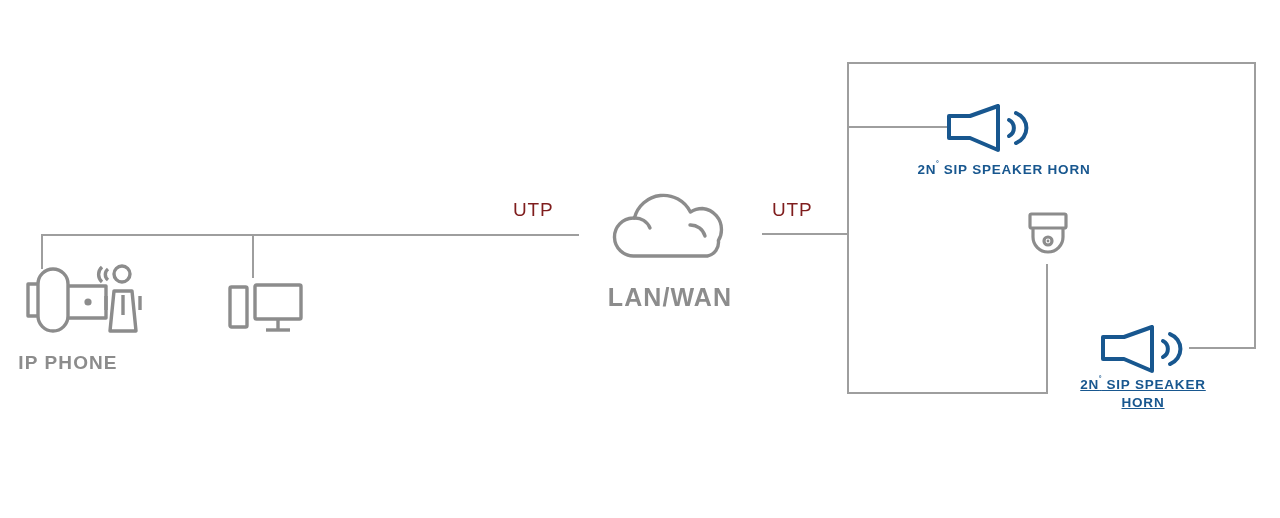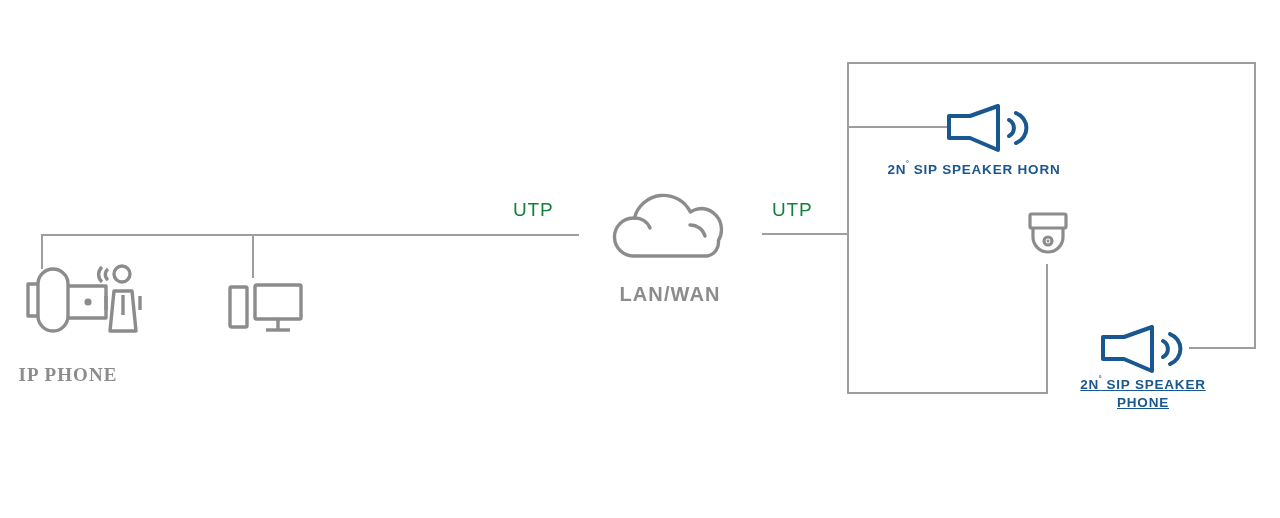--- a/index.html
+++ b/index.html
@@ -37,21 +37,21 @@
     color: #18578f;
     font-size: 13.5px;
     letter-spacing: 0.8px;
   }
   .label-blue.wrapped {
     white-space: normal;
     line-height: 1.35;
   }
   .link-label {
     position: absolute;
-    color: #15803d;
+    color: #7f1d1d;
     font-size: 19px;
     font-weight: normal;
     letter-spacing: 0.8px;
     white-space: nowrap;
   }
   .icon-box {
     position: absolute;
   }
   .icon-box svg { display: block; }
   sup.tm {
@@ -103,21 +103,21 @@
 
         <path d="M92 29 L110 29 L114 69 L88 69 Z"></path>
 
         <path d="M101 33 L101 53"></path>
 
         <path d="M84 34 L84 48"></path>
         <path d="M118 34 L118 48"></path>
       </g>
     </svg>
   </div>
-  <div class="node-label label-gray" style="left:0px; top:364px; width:136px;font-family:Liberation Serif, serif;">IP PHONE</div>
+  <div class="node-label label-gray" style="left:0px; top:352px; width:136px;">IP PHONE</div>
 
   <div class="icon-box" style="left:228px; top:283px;">
     <svg width="76" height="56" viewBox="0 0 76 56">
       <g fill="none" stroke="#8c8c8c" stroke-width="3.4" stroke-linejoin="round">
 
         <rect x="2" y="4" width="17" height="40" rx="1.5"></rect>
 
         <rect x="27" y="2" width="46" height="34" rx="1.5"></rect>
 
         <path d="M50 36 L50 46"></path>
@@ -137,37 +137,37 @@
                a30 30 0 0 1 56 -6
                a22 22 0 0 1 12 -3.6
                a21 21 0 0 1 19 22
                a18 18 0 0 1 -3 10
                a14 14 0 0 1 -11 15.5
                Z" fill="none" stroke="#8c8c8c" stroke-width="3.4" stroke-linejoin="round"></path>
       <path d="M46 36 a16 16 0 0 0 -16 -10" fill="none" stroke="#8c8c8c" stroke-width="3.4" stroke-linecap="round"></path>
       <path d="M101 44 a15 15 0 0 0 -15 -11" fill="none" stroke="#8c8c8c" stroke-width="3.4" stroke-linecap="round"></path>
     </svg>
   </div>
-  <div class="node-label label-gray" style="left:592px; top:282px; width:156px; font-size:20px;">LAN/WAN</div>
+  <div class="node-label label-gray" style="left:592px; top:282px; width:156px; font-size:25px;">LAN/WAN</div>
 
   <div class="link-label" style="left:772px; top:199px;">UTP</div>
 
   <div class="icon-box" style="left:946px; top:104px;">
     <svg width="86" height="48" viewBox="0 0 86 48">
       <g fill="none" stroke="#18578f" stroke-width="4" stroke-linejoin="round" stroke-linecap="round">
 
         <path d="M3 12 L24 12 L52 2 L52 46 L24 34 L3 34 Z"></path>
 
         <path d="M63 16 a9 9 0 0 1 0 16"></path>
 
         <path d="M70 9 a16 16 0 0 1 0 30"></path>
       </g>
     </svg>
   </div>
-  <div class="node-label label-blue" style="left:862px; top:160px; width:224px;">
+  <div class="node-label label-blue" style="left:892px; top:160px; width:224px;">
     <span>2N</span><sup class="tm">˚</sup><span> SIP SPEAKER HORN</span>
   </div>
 
   <div class="icon-box" style="left:1024px; top:211px;">
     <svg width="48" height="56" viewBox="0 0 48 56">
       <g fill="none" stroke="#8c8c8c" stroke-width="3.2" stroke-linejoin="round">
 
         <rect x="6" y="3" width="36" height="14" rx="1.5"></rect>
 
         <path d="M9 17 L9 26 a15 15 0 0 0 30 0 L39 17"></path>
@@ -182,16 +182,16 @@
     <svg width="86" height="48" viewBox="0 0 86 48">
       <g fill="none" stroke="#18578f" stroke-width="4" stroke-linejoin="round" stroke-linecap="round">
         <path d="M3 12 L24 12 L52 2 L52 46 L24 34 L3 34 Z"></path>
         <path d="M63 16 a9 9 0 0 1 0 16"></path>
         <path d="M70 9 a16 16 0 0 1 0 30"></path>
       </g>
     </svg>
   </div>
   <div class="node-label label-blue wrapped" style="left:1048px; top:375px; width:190px;text-decoration:underline;">
     <span>2N</span><sup class="tm">˚</sup><span> SIP SPEAKER</span><br>
-    <span>PHONE</span>
+    <span>HORN</span>
   </div>
 
 </div>
 
 </body></html>

